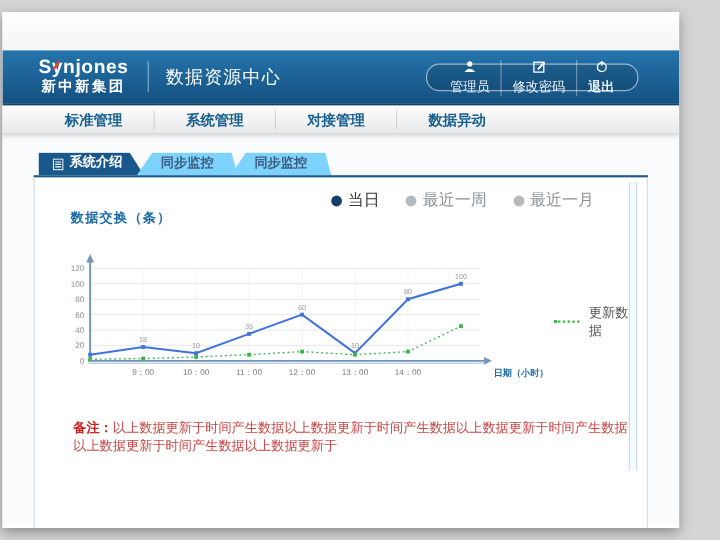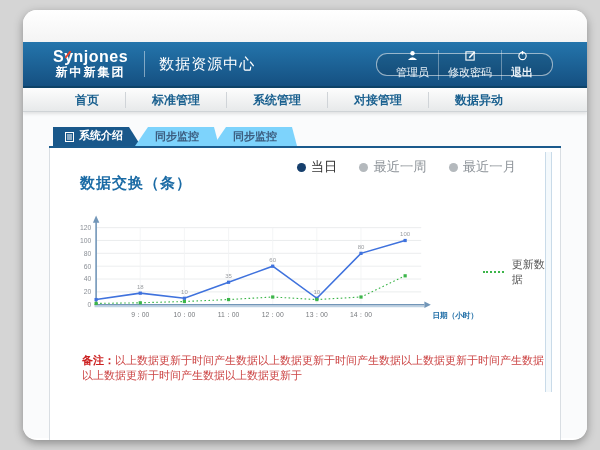--- a/index.html
+++ b/index.html
@@ -1,20 +1,20 @@
 <!DOCTYPE html>
 <html><head>
 <meta charset="utf-8">
 <style>
   * { margin:0; padding:0; box-sizing:border-box; }
   html,body { width:600px; height:450px; overflow:hidden;
     font-family:"Liberation Sans","DejaVu Sans",sans-serif; background:#d5d5d5; }
 
-  .window { position:absolute; left:23px; top:10px; width:564px; height:430px;
-    background:#fff; border-radius:14px; box-shadow:0 3px 10px rgba(0,0,0,.35); overflow:hidden; }
+  .window { position:absolute; left:2px; top:10px; width:564px; height:430px;
+    background:#fff; border-radius:0; box-shadow:0 3px 10px rgba(0,0,0,.35); overflow:hidden; }
 
   
   .chrome { height:32px; background:linear-gradient(#ffffff,#f4f4f4); }
 
   
   .hdr { position:relative; height:46px;
     background:linear-gradient(#2475ac,#155081); border-bottom:2px solid #0e4368;
     display:flex; align-items:center; color:#fff; }
   .logo { padding-left:30px; text-align:center; line-height:1.05; position:relative; }
   .logo-en { font-size:16px; font-weight:bold; letter-spacing:.5px; display:block; }
@@ -59,21 +59,21 @@
     border-left:1px solid #c9dbe9; border-right:1px solid #c9dbe9; background:#f4f9fc; }
 
   .radio-row { position:absolute; top:10px; right:44px; display:flex; gap:22px; font-size:11px; }
   .radio-item { display:flex; align-items:center; gap:5px; background:none; border:none; cursor:pointer; }
   .dot { width:9px; height:9px; border-radius:50%; display:inline-block; }
   .dot-on { background:#163f6d; }
   .dot-off { background:#b4b9bd; }
   .radio-item .lbl-on { color:#333; }
   .radio-item .lbl-off { color:#8d9399;text-align:center; }
 
-  .ylabel { margin:18px 0 0 16px; font-size:15px; font-weight:bold; color:#1b6ba5; letter-spacing:1px; }
+  .ylabel { margin:18px 0 0 16px; font-size:11px; font-weight:bold; color:#1b6ba5; letter-spacing:1px; }
   .chart-row { display:flex; margin-top:2px; }
   .legend { margin-top:62px; margin-left:2px; }
   .legend-item { display:flex; align-items:center; gap:8px; margin-bottom:12px; }
   .sw { width:26px; height:0; display:inline-block; }
   .sw-solid { border-top:2px solid #3f72dd; }
   .sw-dotted { border-top:2px dotted #3cb54a; }
   .legend-item span { font-size:11px; color:#555; }
 
   .footnote { margin:6px 0 0 18px; font-size:11px; color:#cc4444; }
   .footnote b { color:#cc2222; font-weight:bold; }
@@ -113,21 +113,20 @@
         <svg class="uicon" viewBox="0 0 12 12">
           <circle cx="6" cy="6.5" r="4" fill="none" stroke="#fff" stroke-width="1.2"></circle>
           <line x1="6" y1="1" x2="6" y2="5" stroke="#fff" stroke-width="1.4"></line>
         </svg>
         <span>退出</span>
       </button>
     </div>
   </div>
 
   <nav class="nav">
-    <button class="nav-item">首页</button>
     <button class="nav-item">标准管理</button>
     <button class="nav-item">系统管理</button>
     <button class="nav-item">对接管理</button>
     <button class="nav-item">数据异动</button>
   </nav>
 
   <div class="content">
 
     <div class="tabbar">
       <button class="tab tab-active">

